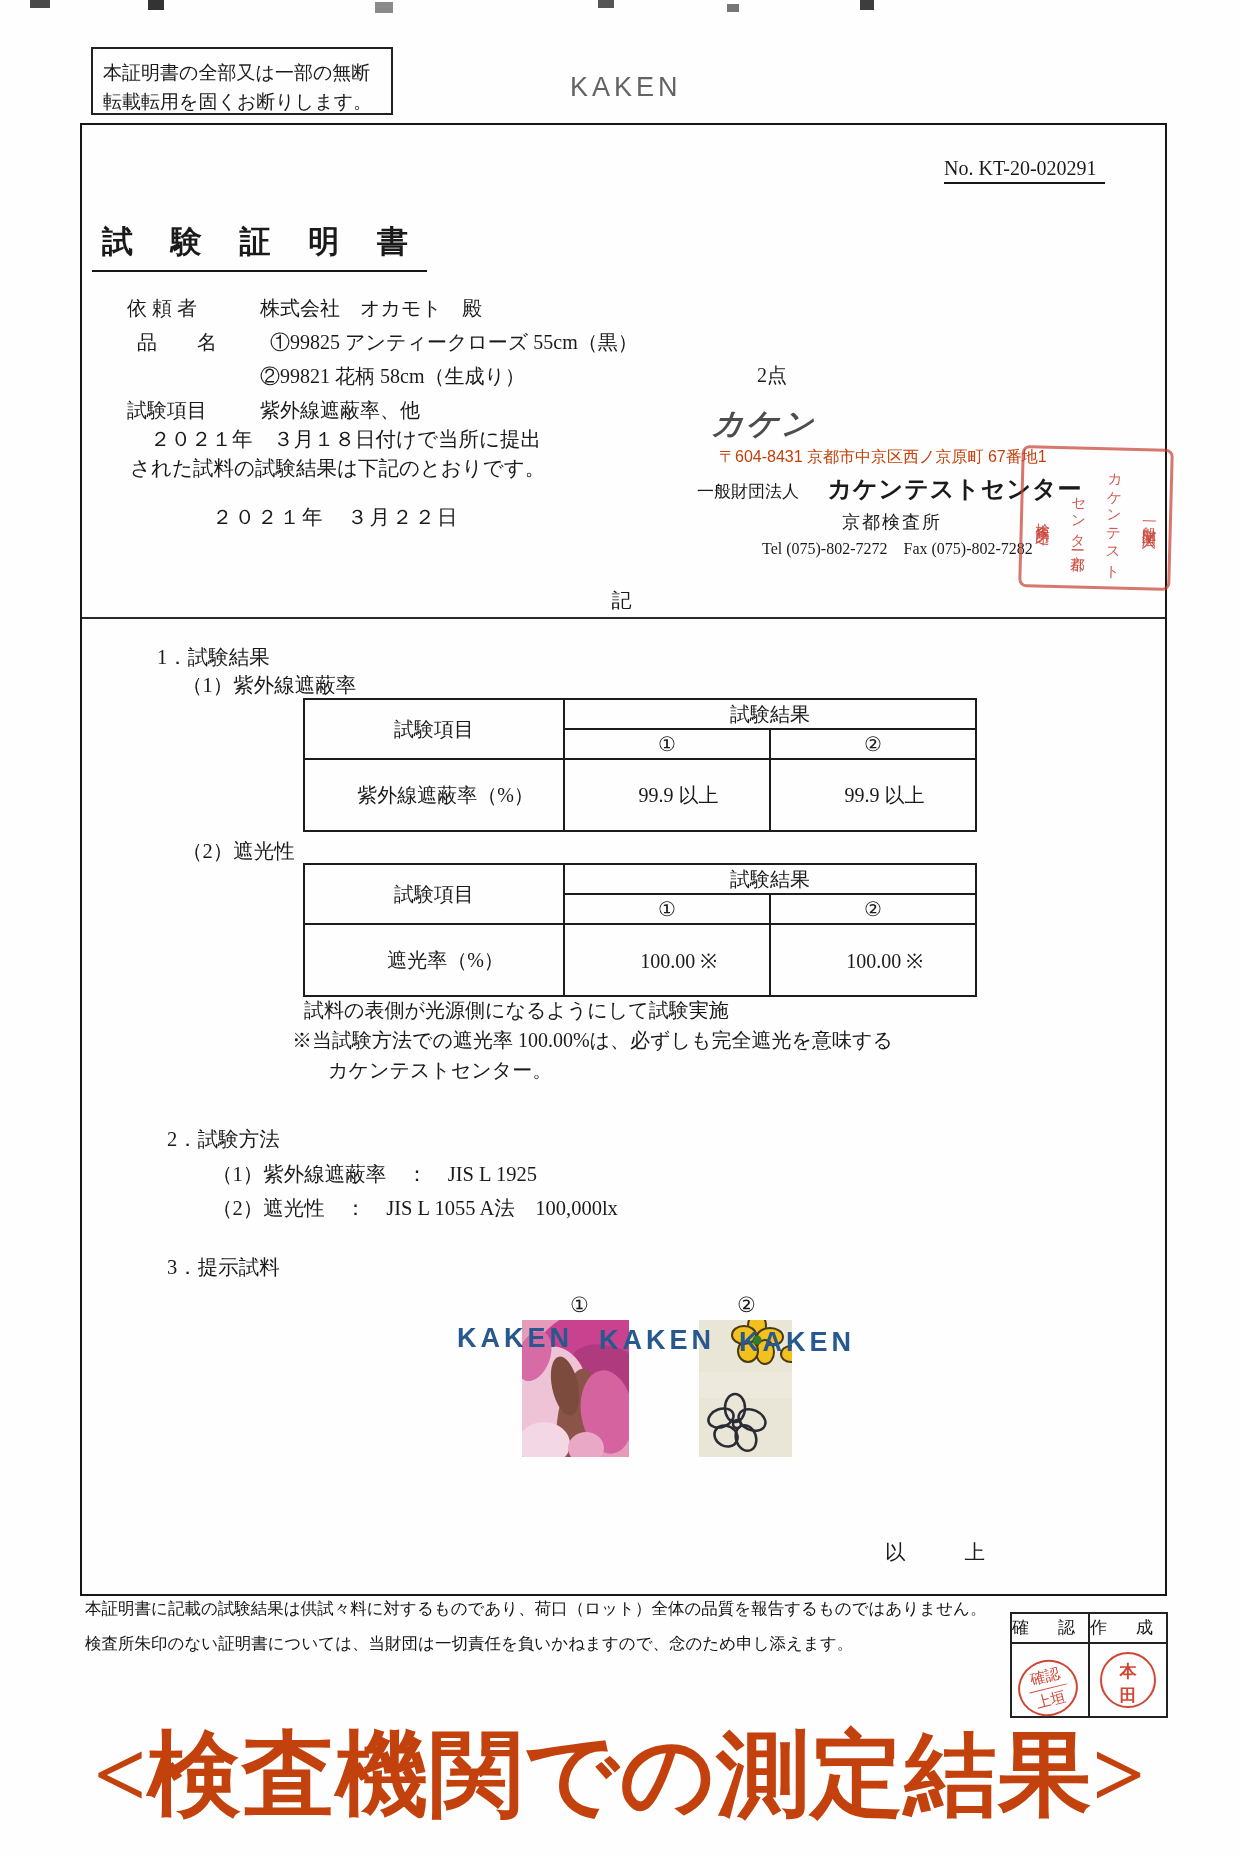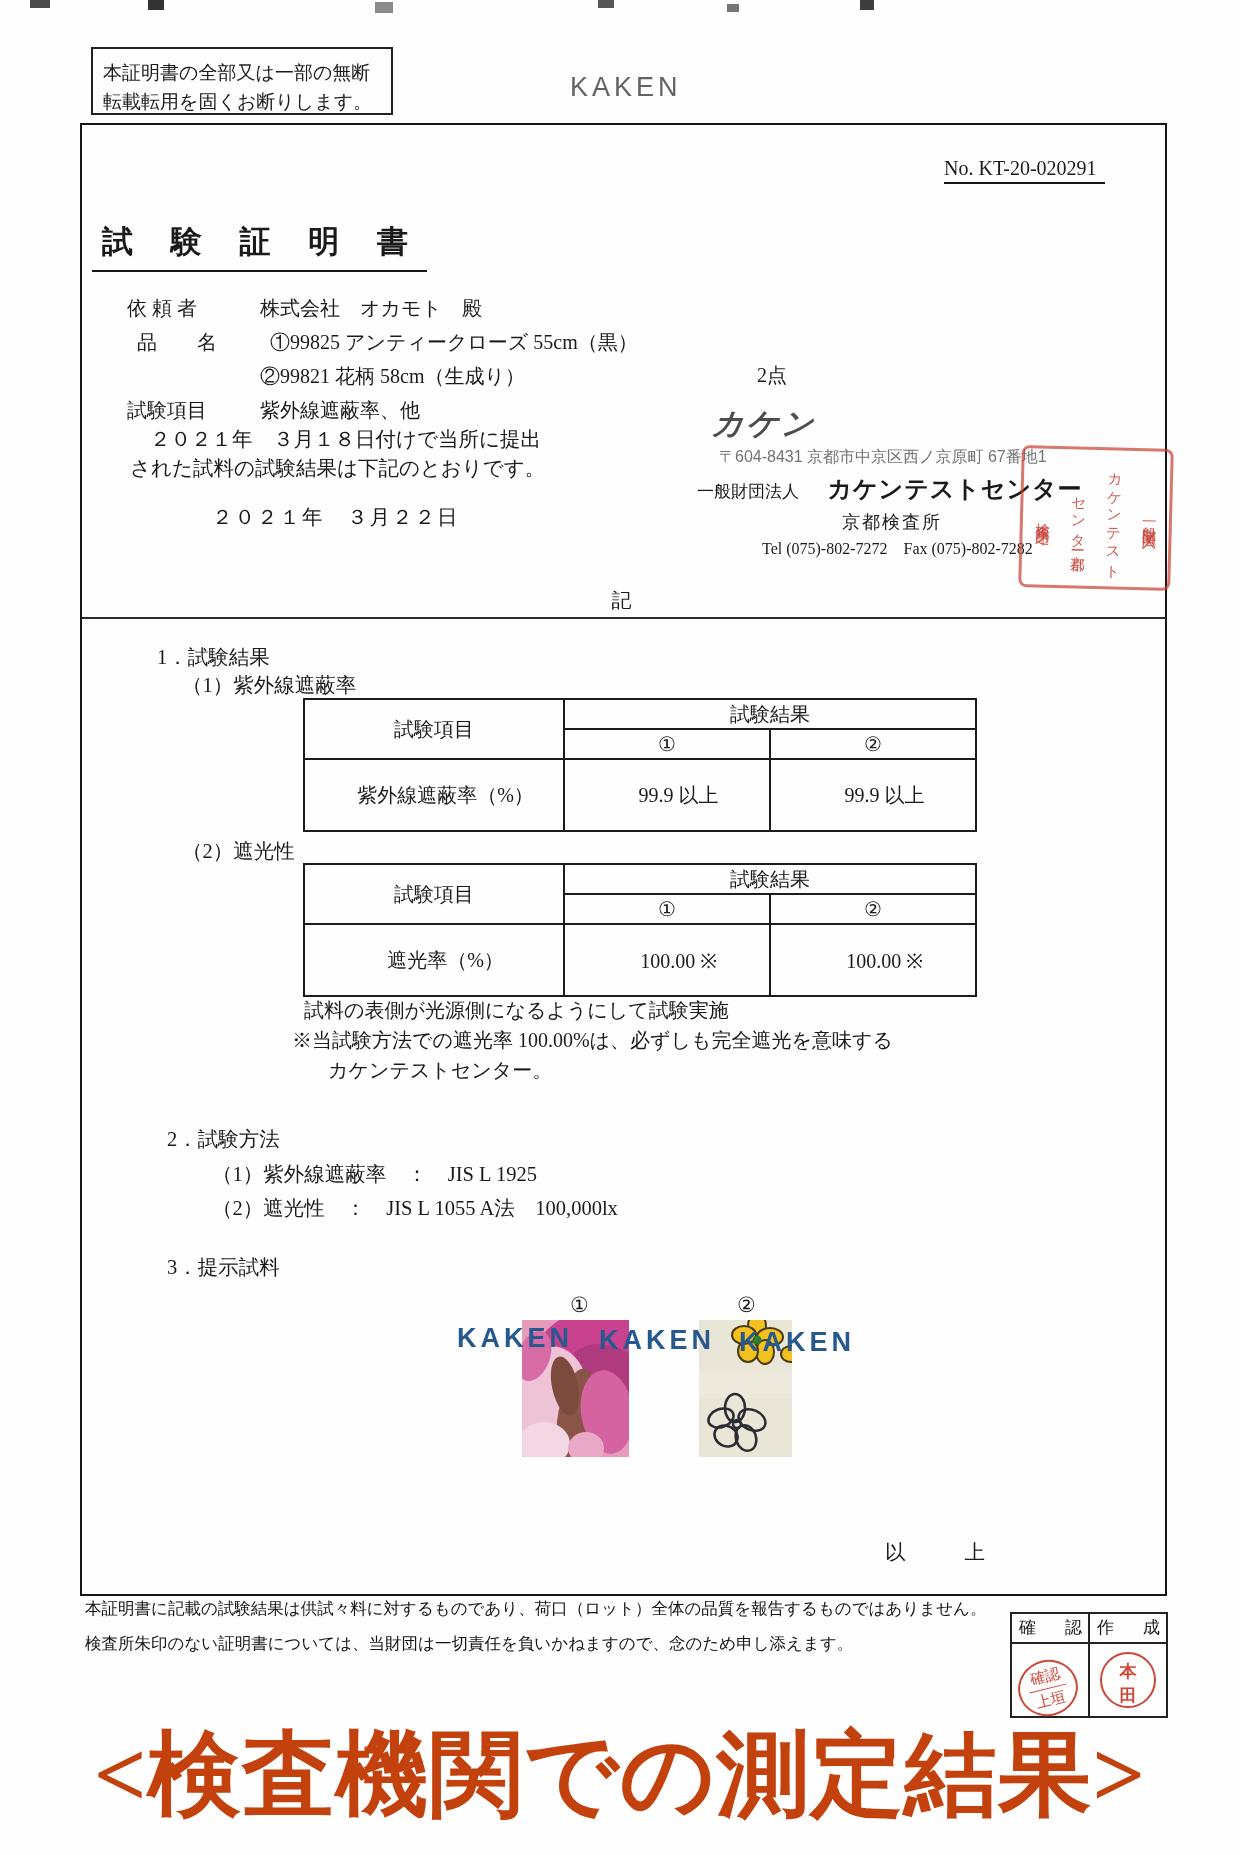--- a/index.html
+++ b/index.html
@@ -23,21 +23,21 @@
 
   .frow{position:absolute;font-size:20px;white-space:nowrap;}
   .frow .lbl{display:inline-block;width:128px;}
   .qty{left:675px;top:237px;font-size:20px;}
   .stmt{font-size:20.5px;white-space:nowrap;}
   .idate{font-size:20.5px;letter-spacing:2px;}
 
   
   .i-logo{left:630px;top:278px;font-size:31px;font-weight:bold;font-style:italic;
           color:#4d4d4d;letter-spacing:3px;transform:skewX(-6deg);}
-  .i-addr{left:637px;top:322px;font-size:16px;color:#737373;}
+  .i-addr{left:637px;top:322px;font-size:16px;color:#c2410c;}
   .i-org{left:615px;top:348px;white-space:nowrap;}
   .i-orgtype{font-size:17px;}
   .i-orgname{font-size:24px;font-weight:bold;margin-left:24px;letter-spacing:1px;}
   .i-branch{left:760px;top:385px;font-size:18px;letter-spacing:2px;}
   .i-tel{left:680px;top:414px;font-size:16px;}
   .seal{left:938px;top:322px;width:142px;height:128px;border:3px solid rgba(198,57,44,.75);
         border-radius:8px;display:flex;flex-direction:row-reverse;justify-content:space-around;
         align-items:center;padding:4px 2px;transform:rotate(1.5deg);opacity:.92;}
   .seal span{writing-mode:vertical-rl;text-orientation:upright;font-size:14.5px;line-height:1;
         color:rgba(198,57,44,.9);letter-spacing:2px;font-family:"Liberation Sans","DejaVu Sans",sans-serif;}
@@ -59,21 +59,21 @@
   
   .slabel{font-size:21px;}
   .wmark{font-family:"Liberation Sans","DejaVu Sans",sans-serif;font-size:27px;font-weight:600;
          letter-spacing:4px;color:#27598f;z-index:6;}
   .swatch{z-index:3;}
 
   
   .f-line{font-size:16.5px;white-space:nowrap;color:#141414;}
   .stampbox{left:1010px;top:1612px;width:154px;height:102px;border:2px solid #222;}
   .stampbox .hdr{display:flex;height:28px;border-bottom:2px solid #222;}
-  .stampbox .hdr div{flex:1;text-align:right;font-size:17px;line-height:28px;letter-spacing:6px;}
+  .stampbox .hdr div{flex:1;text-align:left;font-size:17px;line-height:28px;letter-spacing:6px;}
   .stampbox .hdr div:first-child{border-right:2px solid #222;}
   .stampbox .cells{position:relative;height:72px;}
   .stampbox .vline{position:absolute;left:76px;top:0;bottom:-2px;border-left:2px solid #222;}
   .redstamp{position:absolute;color:#cf4636;border:2.5px solid #cf4636;text-align:center;}
   .stamp-check{left:6px;top:16px;width:60px;height:56px;border-radius:50%;transform:rotate(-14deg);font-size:15px;line-height:1.55;padding-top:3px;box-sizing:border-box;}
   .stamp-check .l2{border-top:1.5px solid #cf4636;display:inline-block;padding:0 4px;}
   .stamp-make{left:88px;top:8px;width:56px;height:56px;border-radius:50%;font-size:17px;line-height:1.4;padding-top:6px;box-sizing:border-box;font-weight:bold;}
 
   .caption{left:0;top:1712px;width:100%;text-align:center;font-size:93px;font-weight:600;
            letter-spacing:1px;color:#c2410c;}

